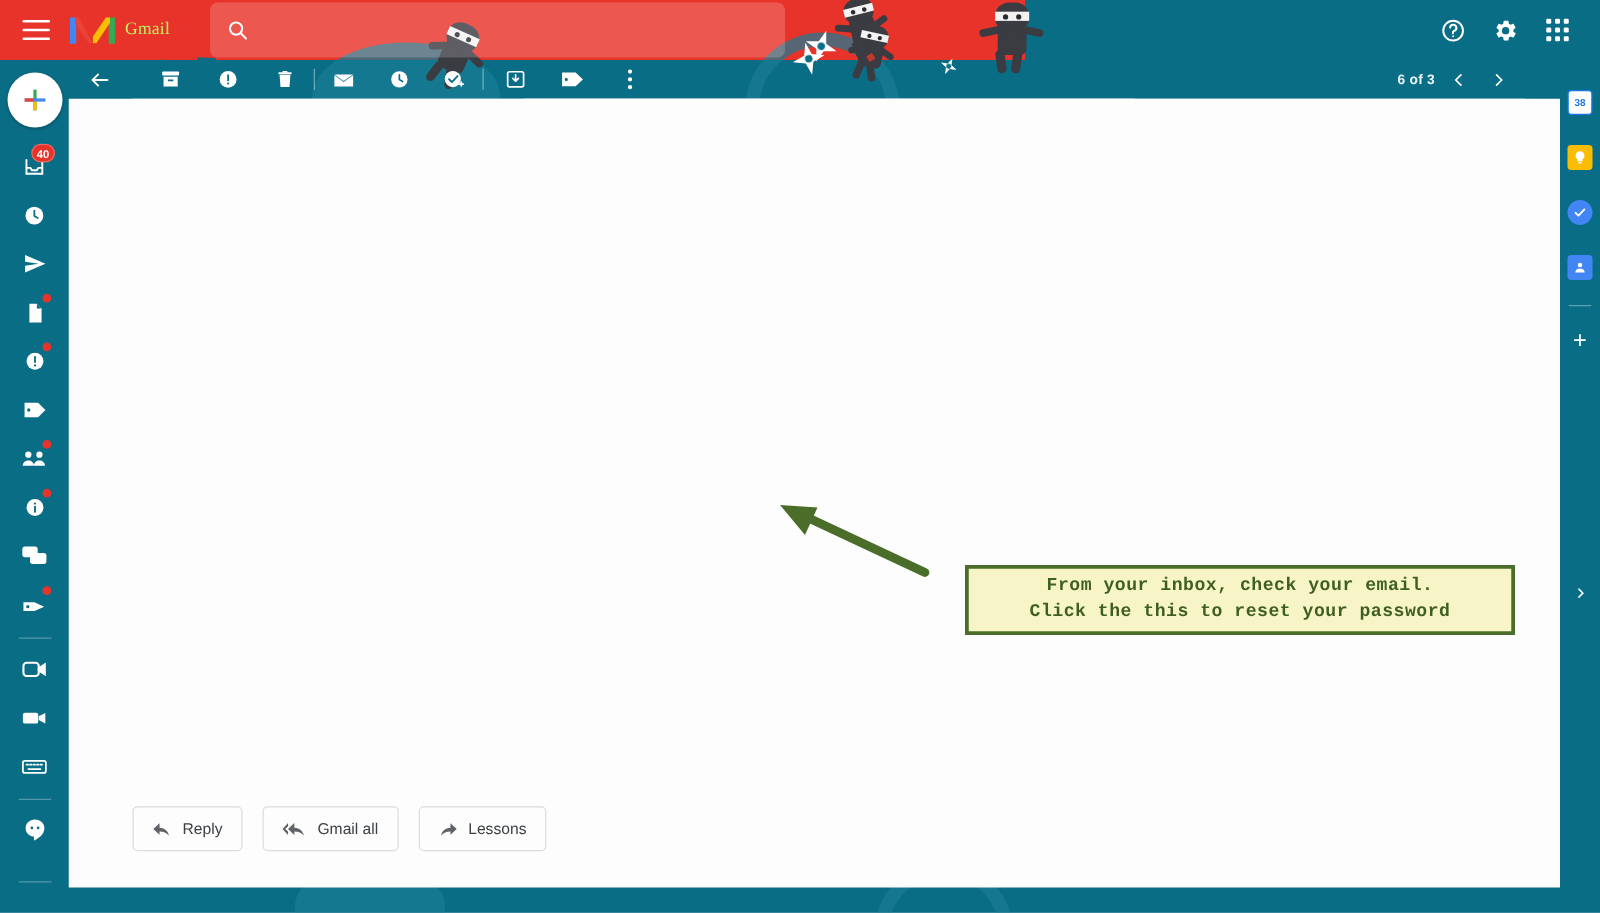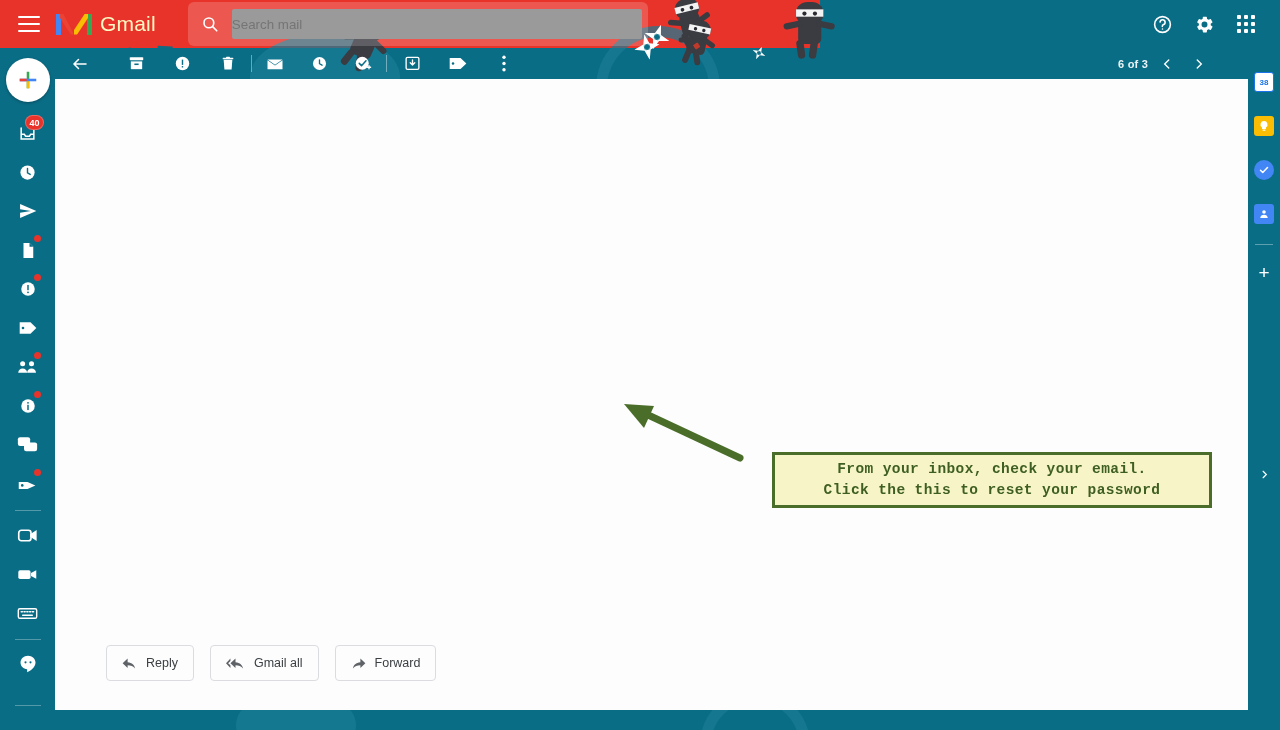--- a/index.html
+++ b/index.html
@@ -83,22 +83,22 @@
     position: absolute; left: 0; top: 0; width: 1280px; height: 48px;
     display: flex; align-items: center; z-index: 20;
   }
   .hamburger { width: 22px; height: 16px; margin-left: 18px; cursor: pointer;
     display: flex; flex-direction: column; justify-content: space-between; }
   .hamburger span { display: block; height: 2px; background: #fff; border-radius: 1px; }
   .gmail-logo { display: flex; align-items: center; margin-left: 16px; cursor: pointer; }
   .gmail-m { width: 36px; height: 27px; position: relative; }
   .gmail-m i { position: absolute; display: block; }
   .gmail-word {
-    color: #fef9c3; font-size: 21px; margin-left: 8px; letter-spacing: .2px;
-    font-family: Liberation Sans, sans-serif;
+    color: #bef264; font-size: 14px; margin-left: 8px; letter-spacing: .2px;
+    font-family: Liberation Serif, serif;
   }
   .search-wrap {
     margin-left: 32px; height: 44px; width: 460px;
     display: flex; align-items: center;
     background: rgba(255,255,255,.18); border-radius: 6px;
   }
   .search-ic { width: 44px; display: flex; align-items: center; justify-content: center; }
   .search-input {
     flex: 1; height: 30px; background: #9a9a9a; border: none; outline: none;
     color: transparent; margin-right: 6px; border-radius: 2px;
@@ -310,21 +310,20 @@
       <span class="gmail-word">Gmail</span>
     </div>
 
     <div class="search-wrap">
       <span class="search-ic">
         <svg width="18" height="18" viewBox="0 0 24 24" fill="none" stroke="#ffffff" stroke-width="2.2">
           <circle cx="10.5" cy="10.5" r="6.5"></circle>
             <line x1="15.5" y1="15.5" x2="21" y2="21" stroke-linecap="round"></line>
         </svg>
       </span>
-      <input class="search-input" value="" placeholder="Search mail" style="">
     </div>
 
     <div class="topbar-right">
       <span class="tb-ic">
         <svg width="21" height="21" viewBox="0 0 24 24" fill="none" stroke="#fff" stroke-width="1.8">
           <circle cx="12" cy="12" r="9"></circle>
           <path d="M9.2 9.2a2.9 2.9 0 1 1 3.6 3.1c-.7.3-1 .9-1 1.6v.4" stroke-linecap="round"></path>
           <circle cx="12" cy="17.2" r=".9" fill="#fff" stroke="none"></circle>
         </svg>
       </span>
@@ -613,21 +612,21 @@
       <svg width="19" height="13" viewBox="0 0 30 20" fill="#5f6368">
         <path d="M7 2 0 9.5 7 17v-4.2l-3.6-3.3L7 6.2z"></path>
         <path d="M15 2 7 9.5 15 17v-4.4c5 0 9 1.4 12 5.4-1.2-5.8-4.7-9.3-12-10.1z"></path>
       </svg>
       <span>Gmail all</span>
     </div>
     <div class="rbtn">
       <svg width="15" height="13" viewBox="0 0 24 20" fill="#5f6368">
           <path d="M15 2 23 9.5 15 17v-4.4c-5 0-9 1.4-12 5.4 1.2-5.8 4.7-9.3 12-10.1z"></path>
         </svg>
-      <span>Forward</span>
+      <span>Lessons</span>
     </div>
   </div>
 
   <div class="rightrail">
     <span class="ra-ic" style="background:#fff;color:#1a73e8;border:1px solid #1a73e8;font-size:8px;">
       <span>38</span>
     </span>
     <span class="ra-ic" style="background:#fbbc04;">
       <svg width="12" height="12" viewBox="0 0 24 24" fill="#fff">
           <path d="M12 2a7 7 0 0 0-4 12.8V18h8v-3.2A7 7 0 0 0 12 2z"></path>

